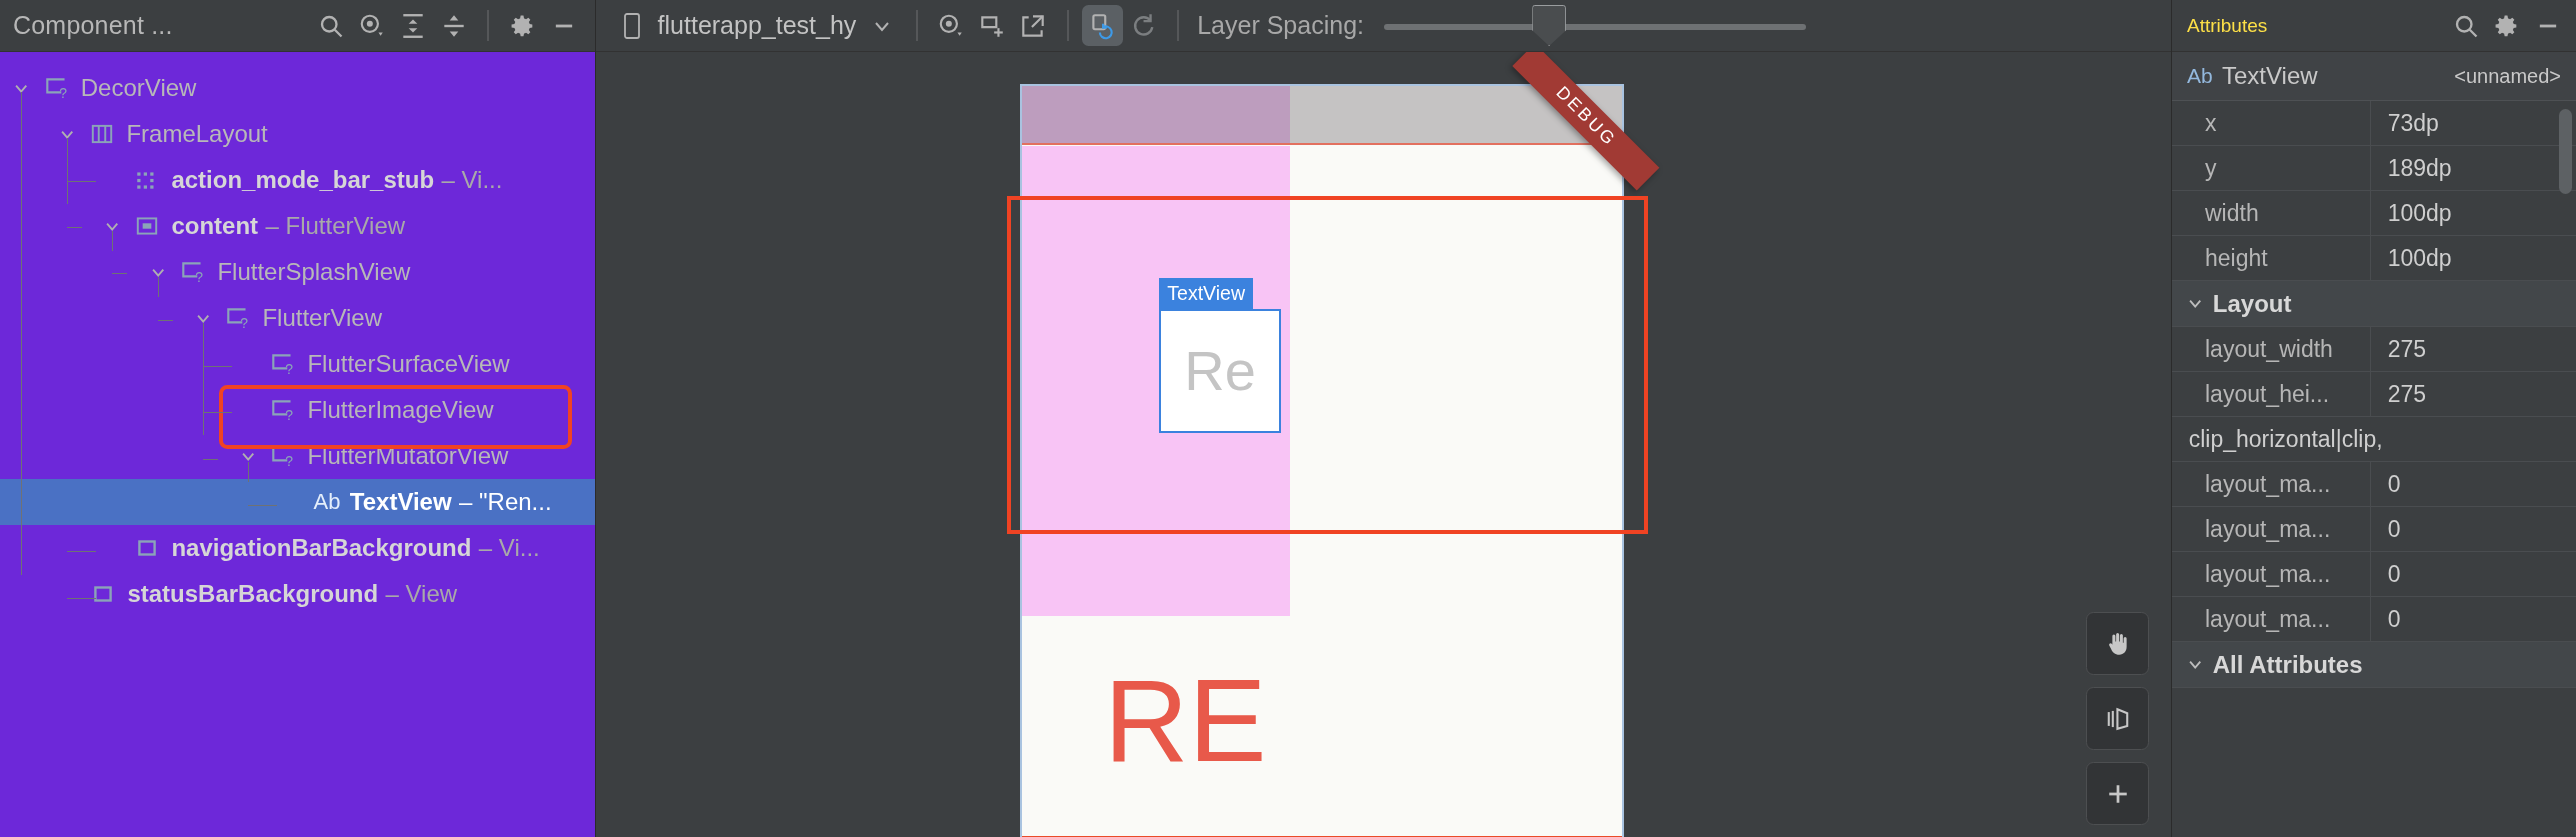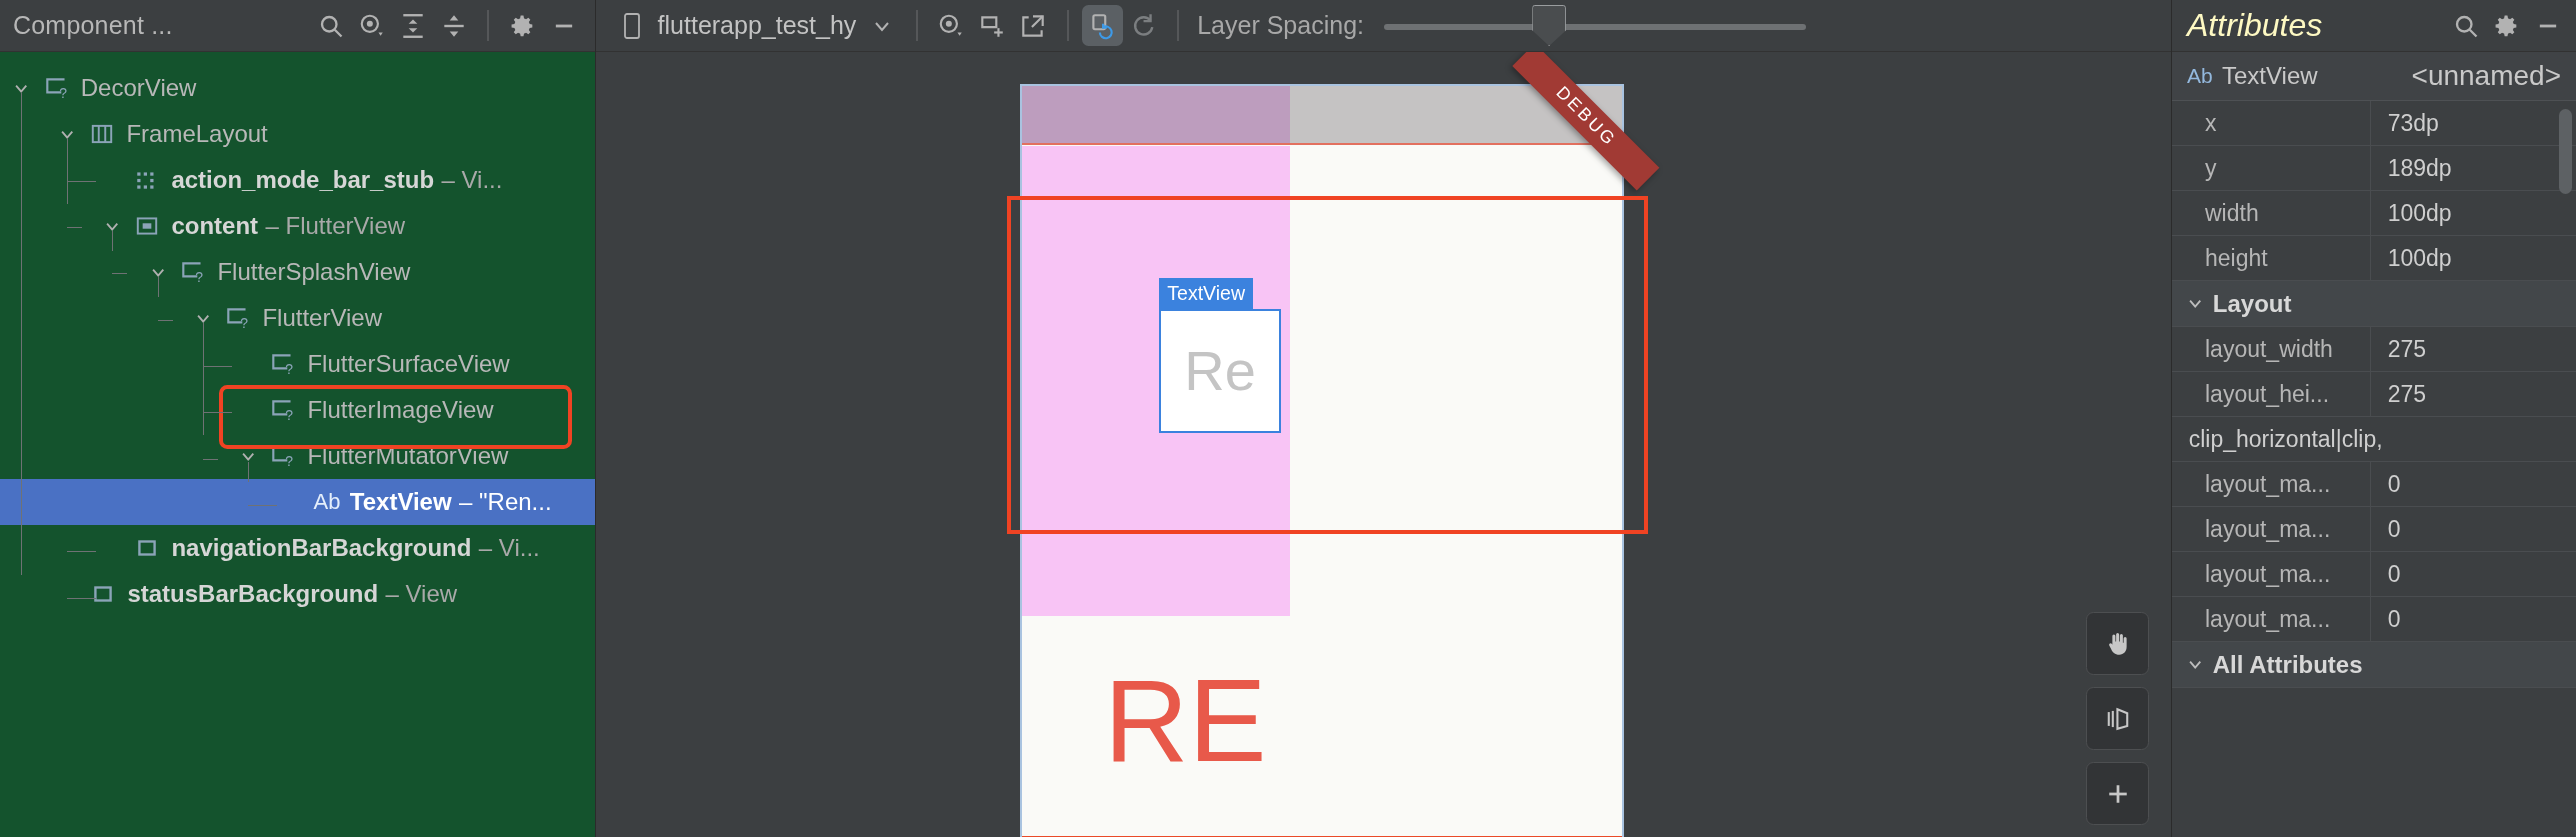--- a/index.html
+++ b/index.html
@@ -18,21 +18,21 @@
   }
   .spacer { flex: 1 1 auto; }
   .sep-v {
     width: 1.9px; height: 31.5px; background: #555759; margin: 0 13px;
   }
 
   
   #tree-panel {
     position: absolute; left: 0; top: 0;
     width: 596px; height: 838px;
-    background: #14532d;
+    background: #6d28d9;
     border-right: 1.9px solid #2b2b2b;
     box-sizing: border-box;
   }
   #tree-header {
     height: 52px;
     display: flex; align-items: center;
     padding: 0 11px 0 13px;
     background: #3c3f41;
     border-bottom: 1.9px solid #323232;
     box-sizing: border-box;
@@ -236,32 +236,32 @@
     border-left: 1.9px solid #2b2b2b;
     box-sizing: border-box;
   }
   #attr-header {
     height: 52px;
     display: flex; align-items: center;
     padding: 0 7.4px 0 15px;
     border-bottom: 1.9px solid #323232;
     box-sizing: border-box;
   }
-  #attr-header .title { font-size: 32px; color: #fef9c3; font-style: italic; }
+  #attr-header .title { font-size: 19px; color: #fde047; }
   #attr-subhead {
     height: 49px;
     display: flex; align-items: center;
     padding: 0 15px 0 15px;
     background: #404346;
     border-bottom: 0.9px solid #4e5154;
     box-sizing: border-box;
   }
   #attr-subhead .ab { color: #93b8dd; font-size: 21px; margin-right: 9.3px; }
   #attr-subhead .name { color: #c9c9c9; font-size: 24px; }
-  #attr-subhead .val { color: #c9c9c9; font-size: 28px; }
+  #attr-subhead .val { color: #c9c9c9; font-size: 20px; }
 
   .attr-row {
     height: 45px;
     display: flex; align-items: center;
     border-bottom: 0.9px solid #4a4d50;
     box-sizing: border-box;
     font-size: 23px;
   }
   .attr-row .k {
     width: 199px; flex: 0 0 199px;

